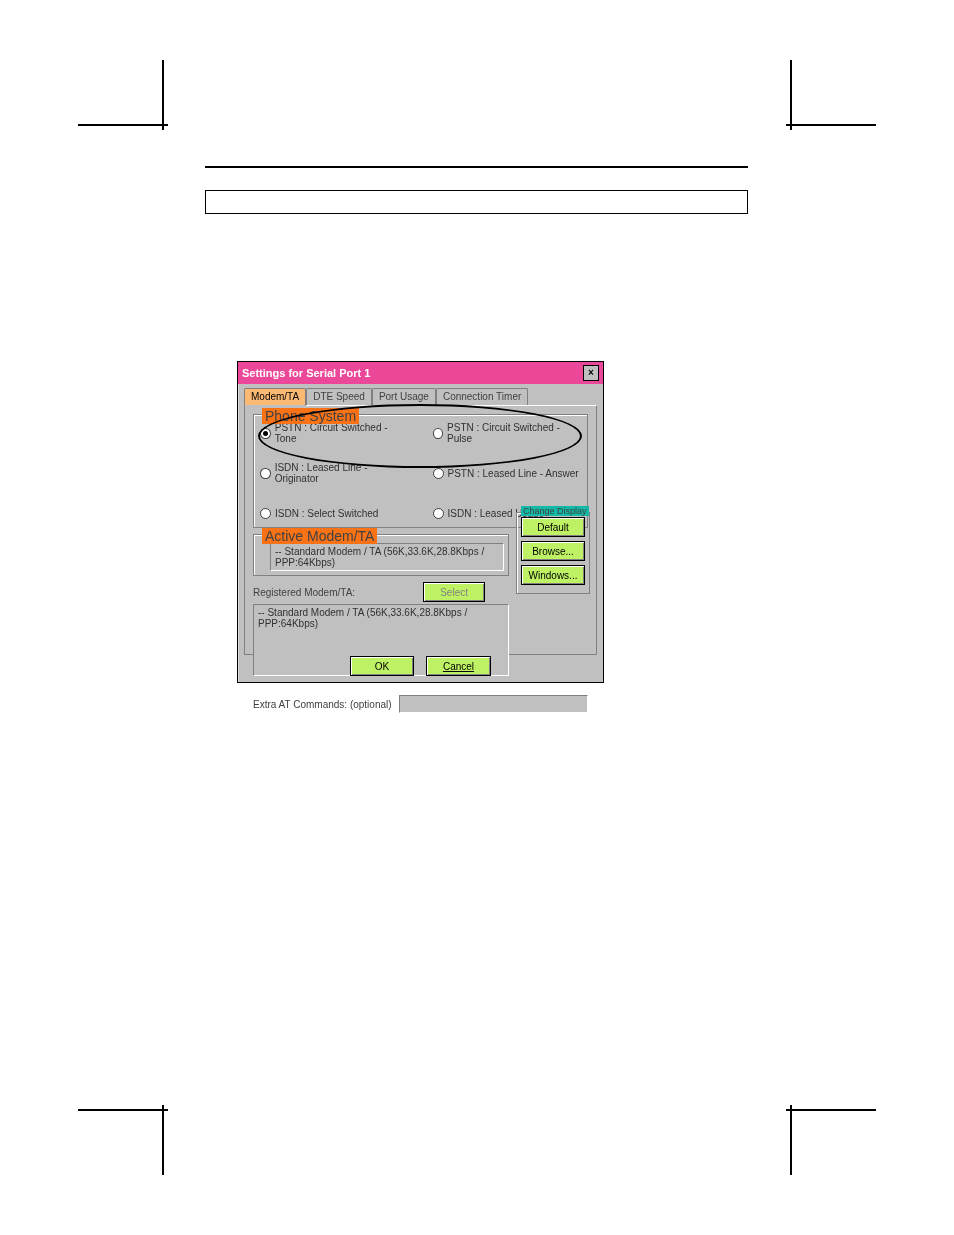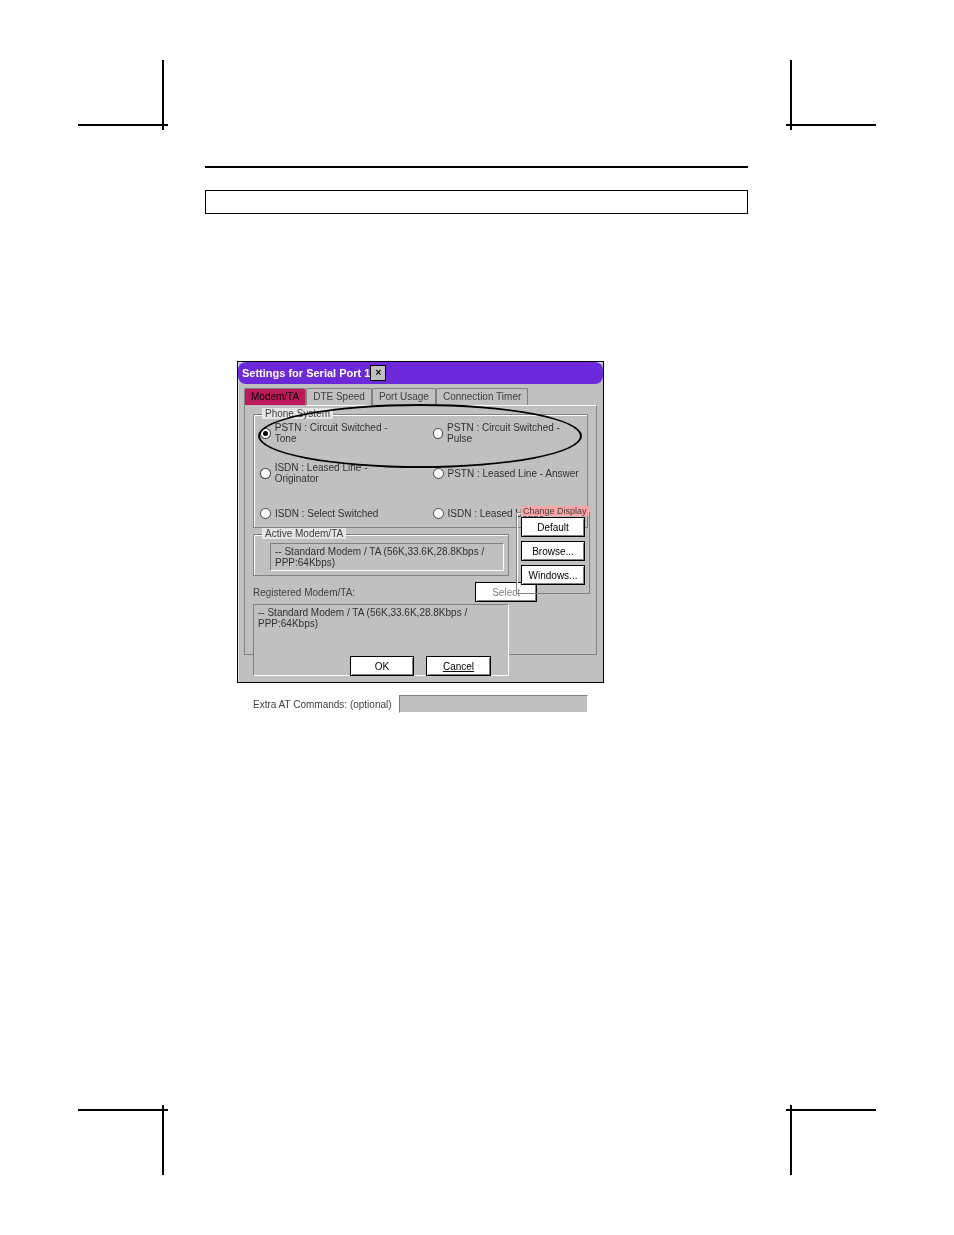--- a/index.html
+++ b/index.html
@@ -53,28 +53,27 @@
     top: 361px;
     width: 367px;
     height: 322px;
     background: #c0c0c0;
     border: 1px solid #000;
     box-shadow: inset 1px 1px 0 #dfdfdf;
     box-sizing: border-box;
   }
   .titlebar {
     height: 18px;
-    background: #6d28d9;
+    background: #ec4899;
     color: #ffffff;
     font-weight: bold;
     padding: 2px 4px;
     display: flex;
     align-items: center;
-    justify-content: flex-start;
-    border-radius: 8px;
+    justify-content: space-between;
   }
   .titlebar .title { white-space: nowrap; }
   .close-btn {
     width: 14px; height: 14px;
     background: #c0c0c0;
     border: 1px solid #000;
     display:flex; align-items:center; justify-content:center;
     font-size: 10px; line-height: 10px;
     color:#000;
   }
@@ -94,21 +93,21 @@
     border-bottom: none;
     padding: 2px 6px 1px 6px;
     background: #c0c0c0;
     margin-right: 0;
     font-size: 10px;
     color: #404040;
     border-top-left-radius: 2px;
     border-top-right-radius: 2px;
   }
   .tab.active {
-    background: #be185d;
+    background: #fdba74;
     border-bottom: 1px solid #c0c0c0;
     position: relative;
     z-index: 2;
     color: #000;
   }
   .tab-panel {
     border: 1px solid #808080;
     border-top: 1px solid #fff;
     background: #c0c0c0;
     padding: 8px;
@@ -122,23 +121,23 @@
     border: 1px solid #808080;
     box-shadow: inset 1px 1px 0 #fff;
     padding: 8px 6px 6px 6px;
     margin-bottom: 6px;
     position: relative;
   }
   .group > legend, .group > .legend {
     position: absolute;
     top: -7px;
     left: 8px;
-    background: #e5e5e5;
+    background: #f97316;
     padding: 0 3px;
-    font-size: 10px;
+    font-size: 14px;
     color: #404040;
   }
 
   .radio-row {
     display: flex;
     align-items: center;
     height: 16px;
     font-size: 10px;
     color: #303030;
   }
@@ -168,21 +167,21 @@
     background: #c0c0c0;
     height: 66px;
     padding: 2px 4px;
     font-size: 10px;
     color: #303030;
     margin-top: 2px;
   }
 
   .btn {
     border: 1px solid #000;
-    background: #ffffff;
+    background: #bef264;
     box-shadow: inset 1px 1px 0 #fff, inset -1px -1px 0 #808080;
     height: 20px;
     font-size: 10px;
     display:inline-flex; align-items:center; justify-content:center;
     padding: 0 16px;
     min-width: 58px;
     box-sizing: border-box;
   }
   .btn.disabled { color: #808080; }
 
@@ -210,34 +209,34 @@
     top: 106px;
     width: 74px;
   }
   .right-stack .group-mini {
     border: 1px solid #808080;
     box-shadow: inset 1px 1px 0 #fff;
     padding: 4px;
     position: relative;
   }
   .right-stack .legend {
-    position:absolute; top:-7px; left:4px; background:#fca5a5; font-size:9px; color:#404040; padding:0 2px;
+    position:absolute; top:-7px; left:4px; background:#14b8a6; font-size:9px; color:#404040; padding:0 2px;
   }
   .right-stack .btn { width: 100%; margin-bottom:4px; }
 
   
   .ellipse {
     position: absolute;
     border: 2px solid #000;
     border-radius: 50%;
     pointer-events: none;
   }
 
   
-  .reg-row { display:flex; align-items:center; gap:20px; margin-top:4px; width: 284px;}
+  .reg-row { display:flex; align-items:center; gap:20px; margin-top:4px; width: 232px;}
   .reg-row .lbl { flex:1; font-size:10px; color:#404040; }
   .reg-row .btn { min-width:50px; }
 
   .active-area { width: 256px; }
 </style>
 </head>
 <body>
 
 <div class="crop crop-tl-h"></div>
 <div class="crop crop-tl-v"></div>

